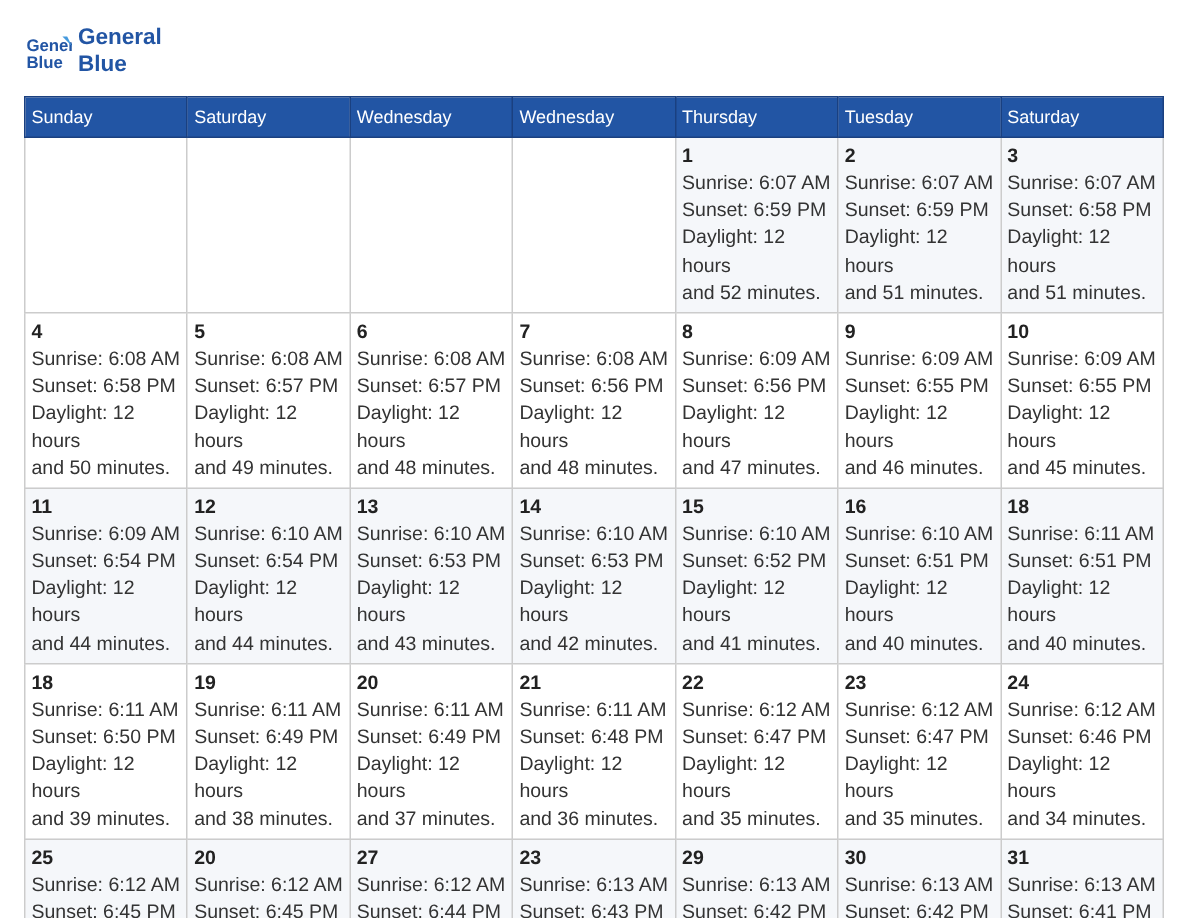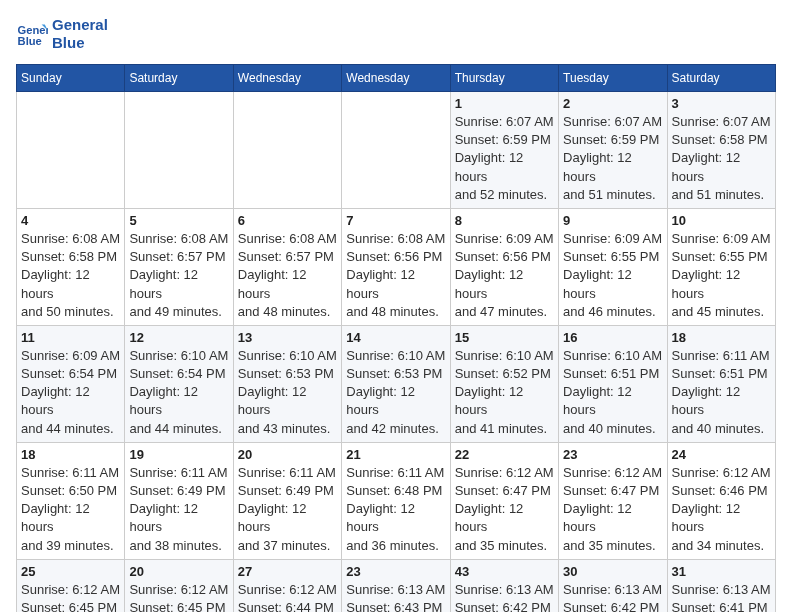--- a/index.html
+++ b/index.html
@@ -316,21 +316,21 @@
 and 31 minutes.</div>
         </td>
         <td>
           <span class="day-number">23</span>
           <div class="cell-info" style="white-space: pre-line;">Sunrise: 6:13 AM
 Sunset: 6:43 PM
 Daylight: 12 hours
 and 30 minutes.</div>
         </td>
         <td>
-          <span class="day-number">43</span>
+          <span class="day-number">29</span>
           <div class="cell-info" style="white-space: pre-line;">Sunrise: 6:13 AM
 Sunset: 6:42 PM
 Daylight: 12 hours
 and 29 minutes.</div>
         </td>
         <td>
           <span class="day-number">30</span>
           <div class="cell-info" style="white-space: pre-line;">Sunrise: 6:13 AM
 Sunset: 6:42 PM
 Daylight: 12 hours

